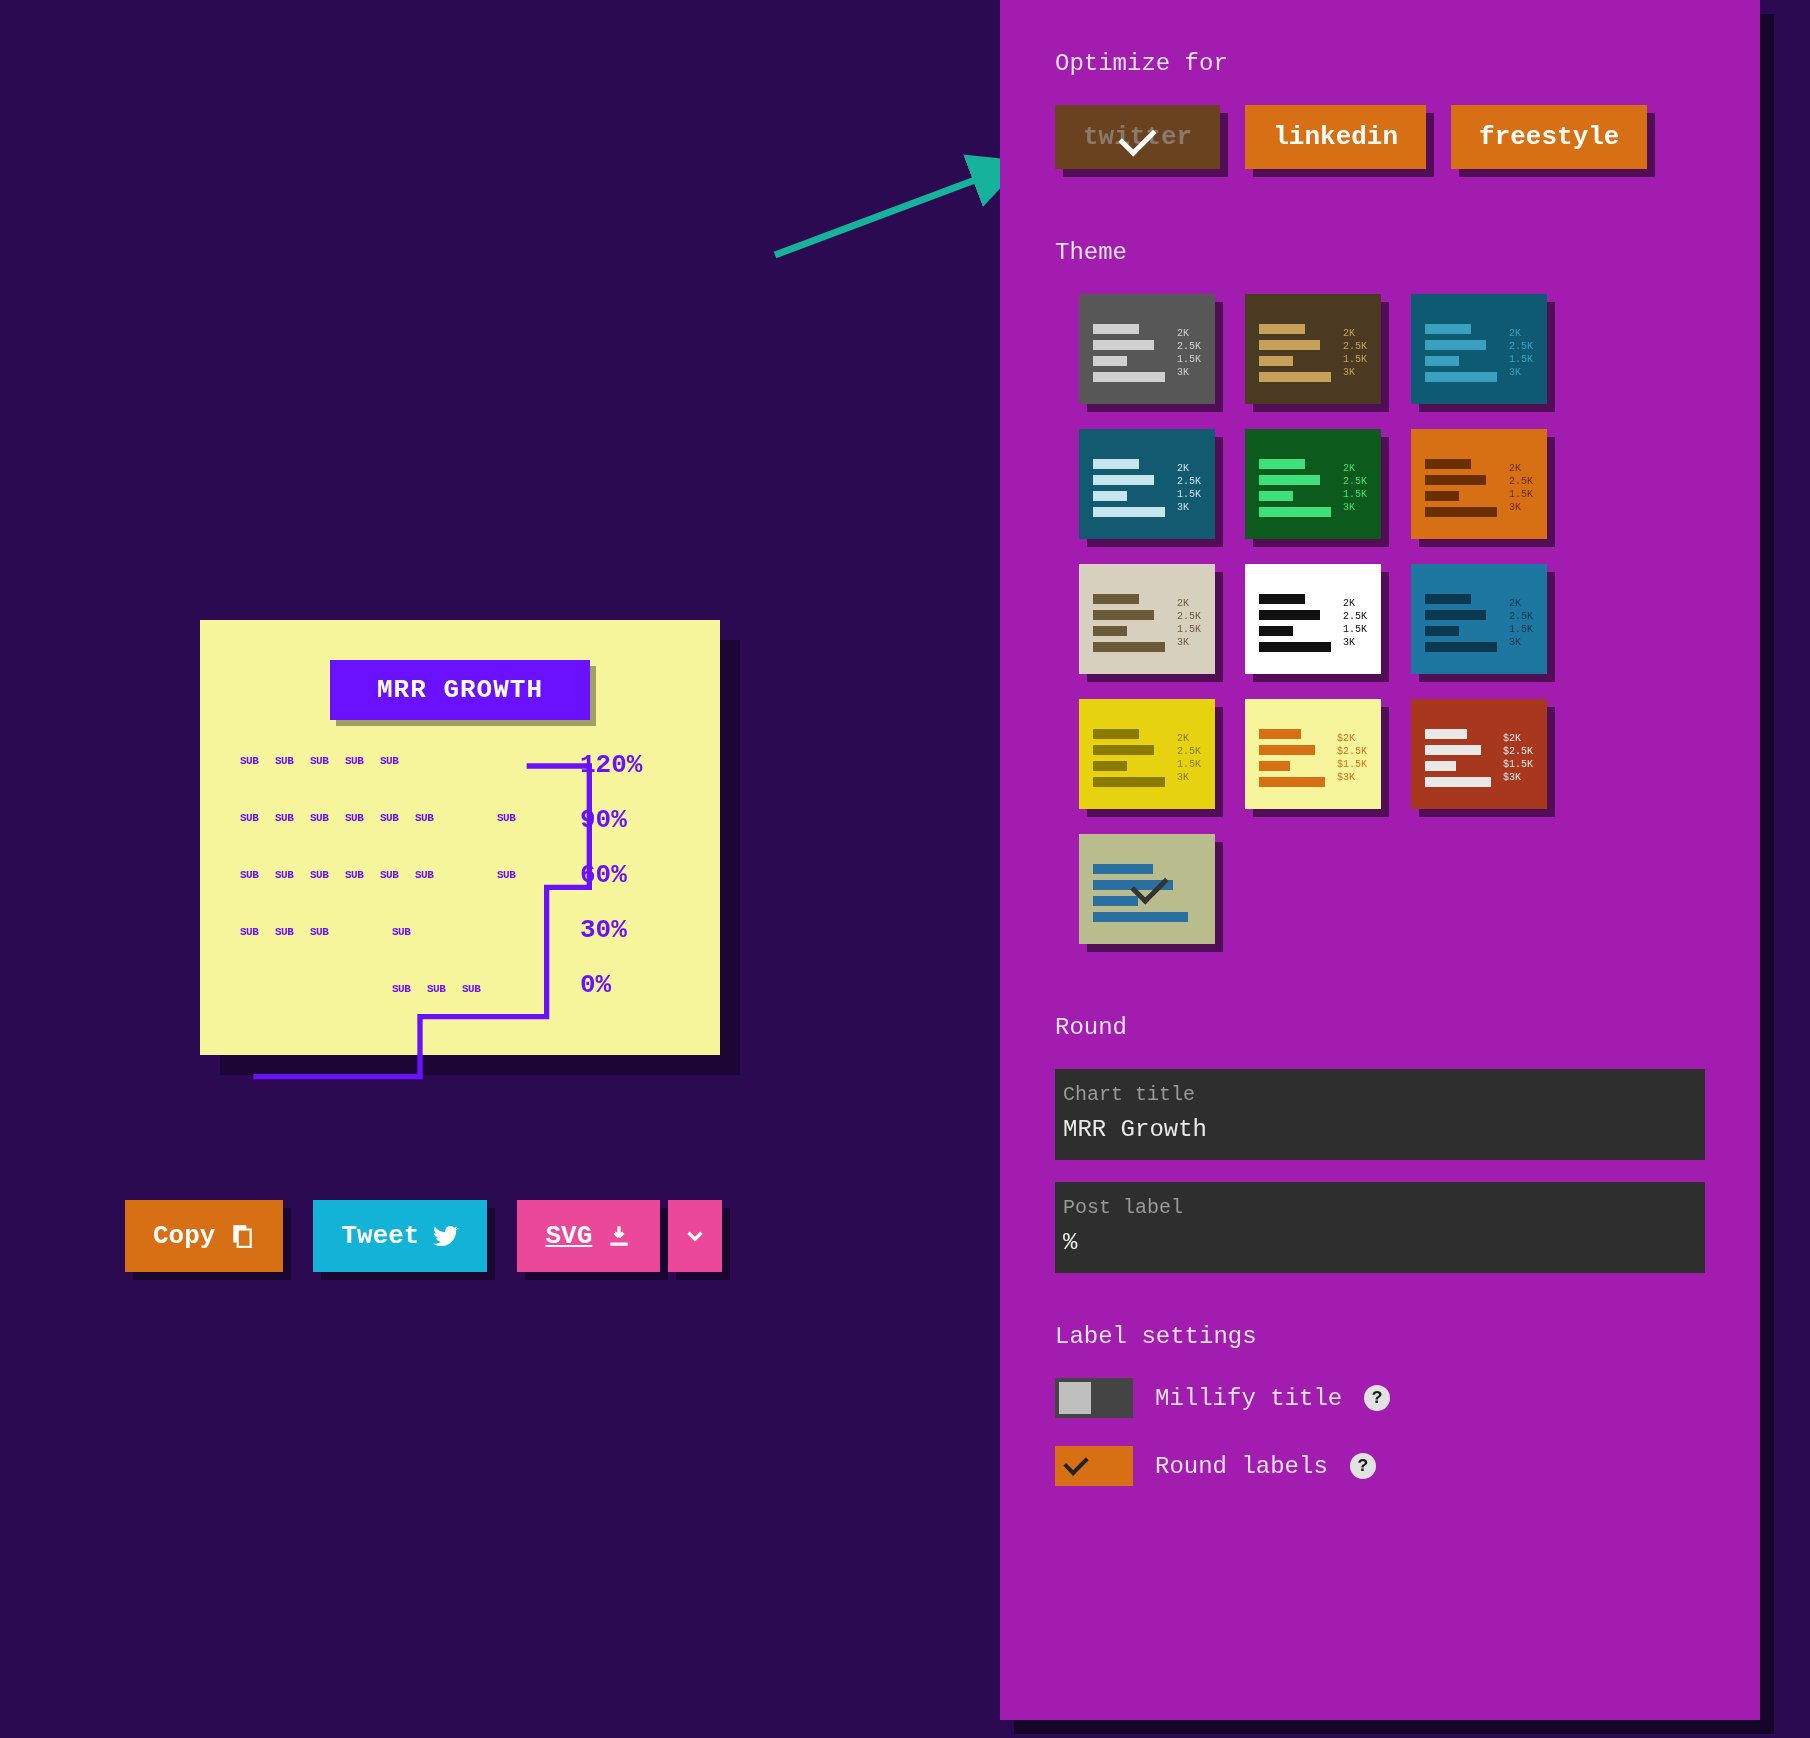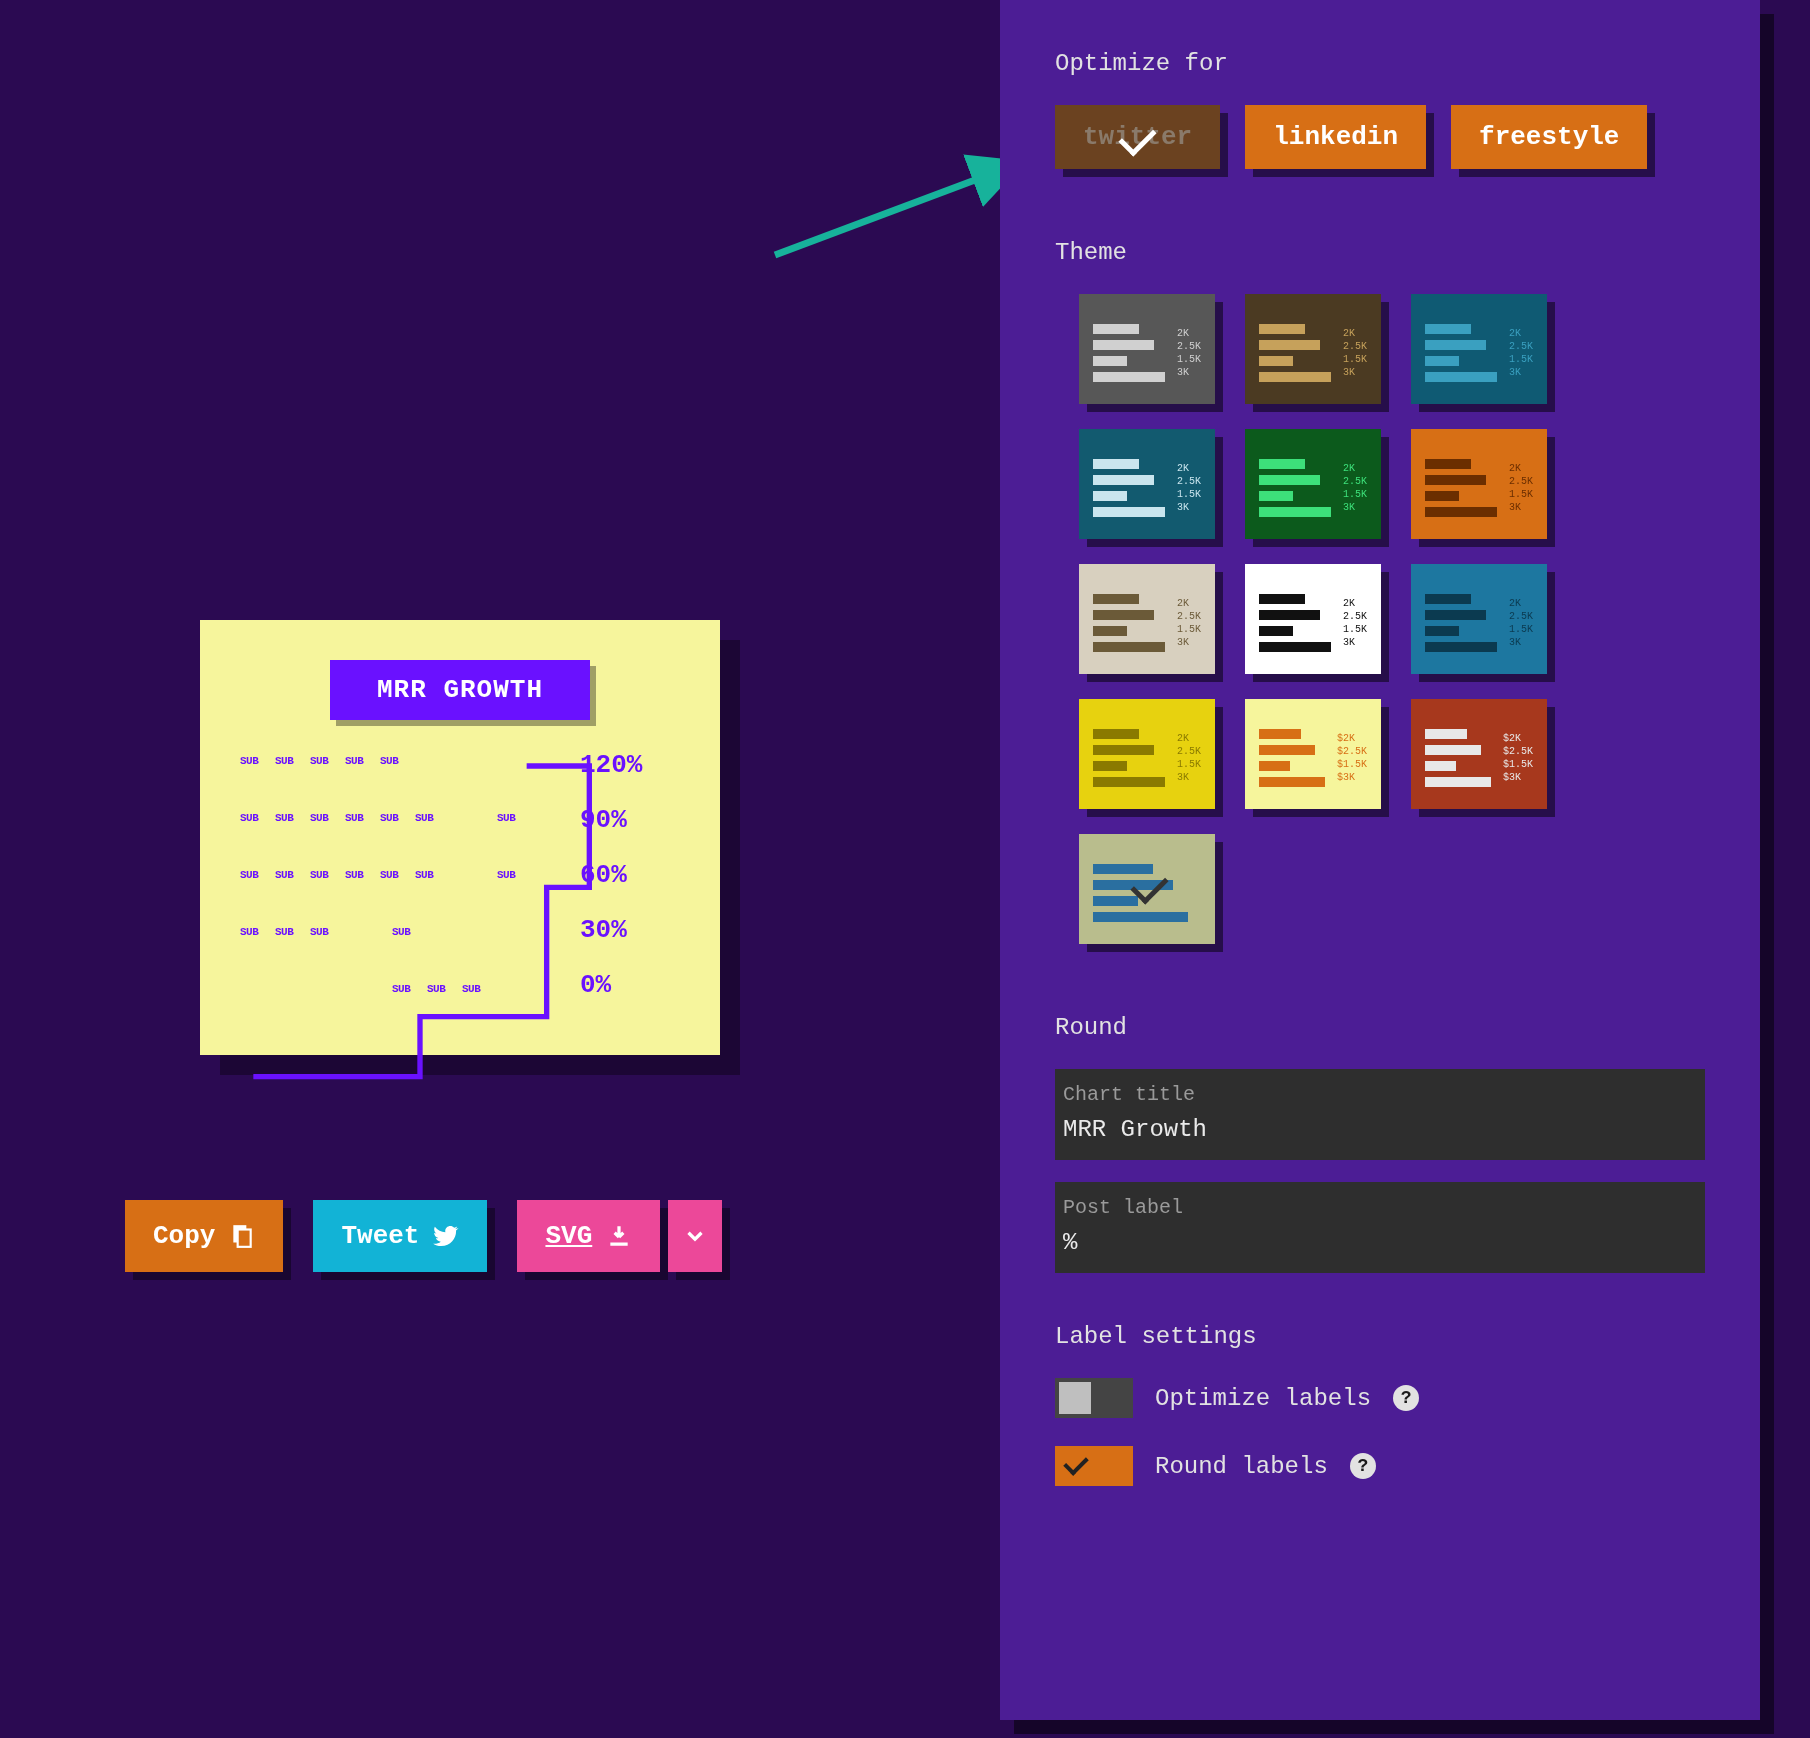--- a/index.html
+++ b/index.html
@@ -94,21 +94,21 @@
   
   .ic{width:26px;height:26px;display:block;}
 
   
   .panel{
     position:absolute;
     left:1000px;
     top:0;
     width:760px;
     height:1720px;
-    background:#4c1d95;
+    background:#a21caf;
     box-shadow:14px 14px 0 0 rgba(0,0,0,.5);
     padding:50px 55px;
     color:#e2e2e2;
   }
   .sect-label{font-size:24px;margin-bottom:28px;}
 
   .opt-row{display:flex;gap:25px;margin-bottom:70px;}
   .opt-btn{
     height:64px;min-width:150px;padding:0 28px;
     background:#d76f15;color:#fff;border:none;
@@ -481,21 +481,21 @@
     <label>Post label</label>
     <div class="val">%</div>
   </div>
 
   <div class="sect-label" style="margin-top:50px">Label settings</div>
 
   <div class="toggle-row">
     <div class="toggle" id="tg-mill">
         <div class="knob"></div>
       </div>
-    <span>Optimize labels</span>
+    <span>Millify title</span>
     <span class="help">?</span>
   </div>
 
   <div class="toggle-row">
     <div class="toggle on" id="tg-round">
         <div class="knob"></div>
       </div>
     <span>Round labels</span>
     <span class="help">?</span>
   </div>

